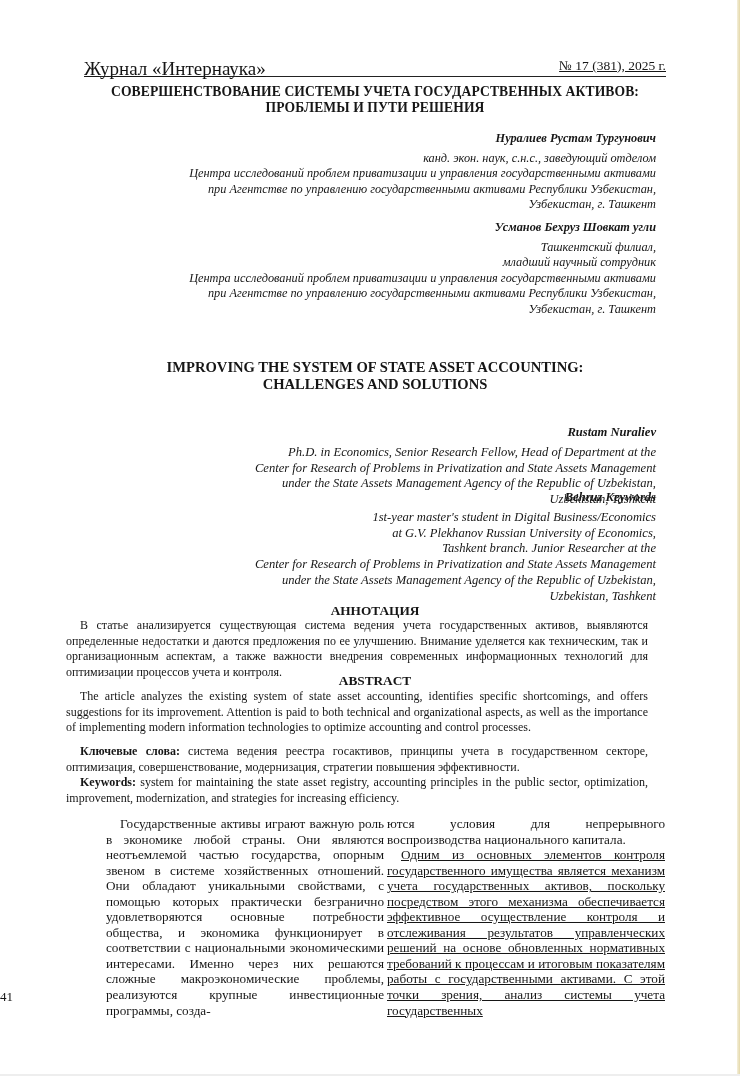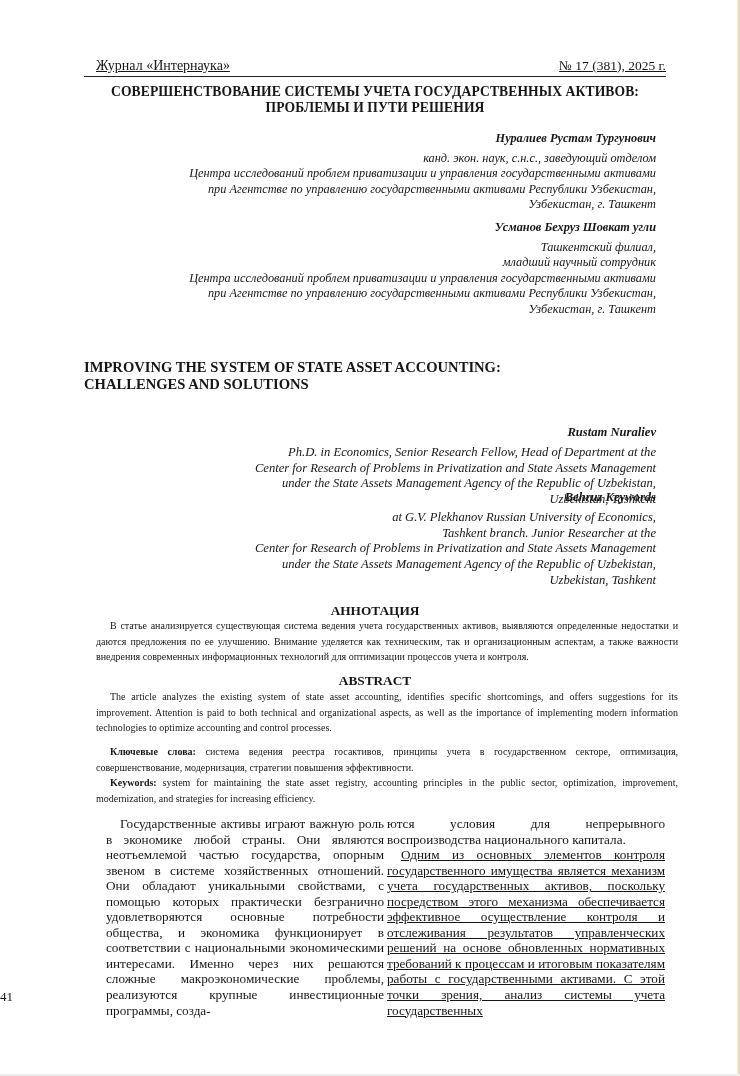--- a/index.html
+++ b/index.html
@@ -4,38 +4,38 @@
   <style>
     html, body { margin: 0; padding: 0; }
     body {
       width: 740px; height: 1076px; background: #ffffff; position: relative; overflow: hidden;
       font-family: "Liberation Serif", "DejaVu Serif", serif; color: #161616;
     }
     .edge-right { position: absolute; right: 0; top: 0; width: 3px; height: 1076px; background: linear-gradient(to right, #f4efdc, #e4d8a8); }
     .edge-bottom { position: absolute; left: 0; bottom: 0; width: 740px; height: 2px; background: #eeeeee; }
 
     .header { position: absolute; left: 84px; top: 56px; width: 582px; height: 20px; border-bottom: 1.3px solid #222; }
-    .header .journal { position: absolute; left: 12px; top: 2px; font-size: 14px; text-decoration: underline; }
+    .header .journal { position: absolute; left: 0; top: 2px; font-size: 19px; text-decoration: underline; }
     .header .issue { position: absolute; right: 0; top: 2px; font-size: 13.5px; text-decoration: underline; }
 
     .title-ru { position: absolute; left: 84px; top: 84px; width: 582px; text-align: center; font-weight: bold; font-size: 13.6px; line-height: 16px; letter-spacing: 0.1px; }
-    .title-en { position: absolute; left: 84px; top: 359px; width: 582px; text-align: left; font-weight: bold; font-size: 14.6px; line-height: 17px; }
+    .title-en { position: absolute; left: 84px; top: 359px; width: 582px; text-align: center; font-weight: bold; font-size: 14.6px; line-height: 17px; }
 
     .author-block { position: absolute; right: 84px; text-align: right; font-style: italic; font-size: 12.3px; line-height: 15.6px; }
     .author-block .name { font-weight: bold; margin-bottom: 4px; }
     .ru1 { top: 131px; }
     .ru2 { top: 220px; }
     .en1 { top: 405px; font-size: 12.6px; line-height: 15.8px; margin-top: 20px; }
     .en2 { top: 490px; font-size: 12.6px; line-height: 15.8px; }
 
     .sec-title { position: absolute; left: 84px; width: 582px; text-align: center; font-weight: bold; font-size: 13.3px; }
     .annot-title { top: 603px; }
     .abstract-title { top: 673px; }
 
-    .para { position: absolute; left: 96px; width: 582px; font-size: 10px; line-height: 15.6px; text-align: justify; text-indent: 14px; }
+    .para { position: absolute; left: 66px; width: 582px; font-size: 12px; line-height: 15.6px; text-align: justify; text-indent: 14px; }
     .annot-text { top: 618px; }
     .abstract-text { top: 689px; }
     .kw-ru { top: 744px; }
     .kw-en { top: 775px; }
     .kw-label { font-weight: bold; }
 
     .col { position: absolute; top: 816px; width: 278px; font-size: 13.2px; line-height: 15.55px; text-align: justify; }
     .col-left { left: 84px; text-indent: 14px; margin-left: 22px; }
     .col-right { left: 387px; }
     .col-right .indent { text-indent: 14px; text-decoration: underline; }
@@ -84,20 +84,21 @@
 <div class="author-block en1">
   <div class="name">Rustam Nuraliev</div>
   <div>Ph.D. in Economics, Senior Research Fellow, Head of Department at the</div>
   <div>Center for Research of Problems in Privatization and State Assets Management</div>
   <div>under the State Assets Management Agency of the Republic of Uzbekistan,</div>
   <div>Uzbekistan, Tashkent</div>
 </div>
 
 <div class="author-block en2">
   <div class="name">Behruz Keywords</div>
+  <div>1st-year master's student in Digital Business/Economics</div>
   <div>at G.V. Plekhanov Russian University of Economics,</div>
   <div>Tashkent branch. Junior Researcher at the</div>
   <div>Center for Research of Problems in Privatization and State Assets Management</div>
   <div>under the State Assets Management Agency of the Republic of Uzbekistan,</div>
   <div>Uzbekistan, Tashkent</div>
 </div>
 
 <div class="sec-title annot-title">АННОТАЦИЯ</div>
 <div class="para annot-text">В статье анализируется существующая система ведения учета государственных активов, выявляются определенные недостатки и даются предложения по ее улучшению. Внимание уделяется как техническим, так и организационным аспектам, а также важности внедрения современных информационных технологий для оптимизации процессов учета и контроля.</div>
 

